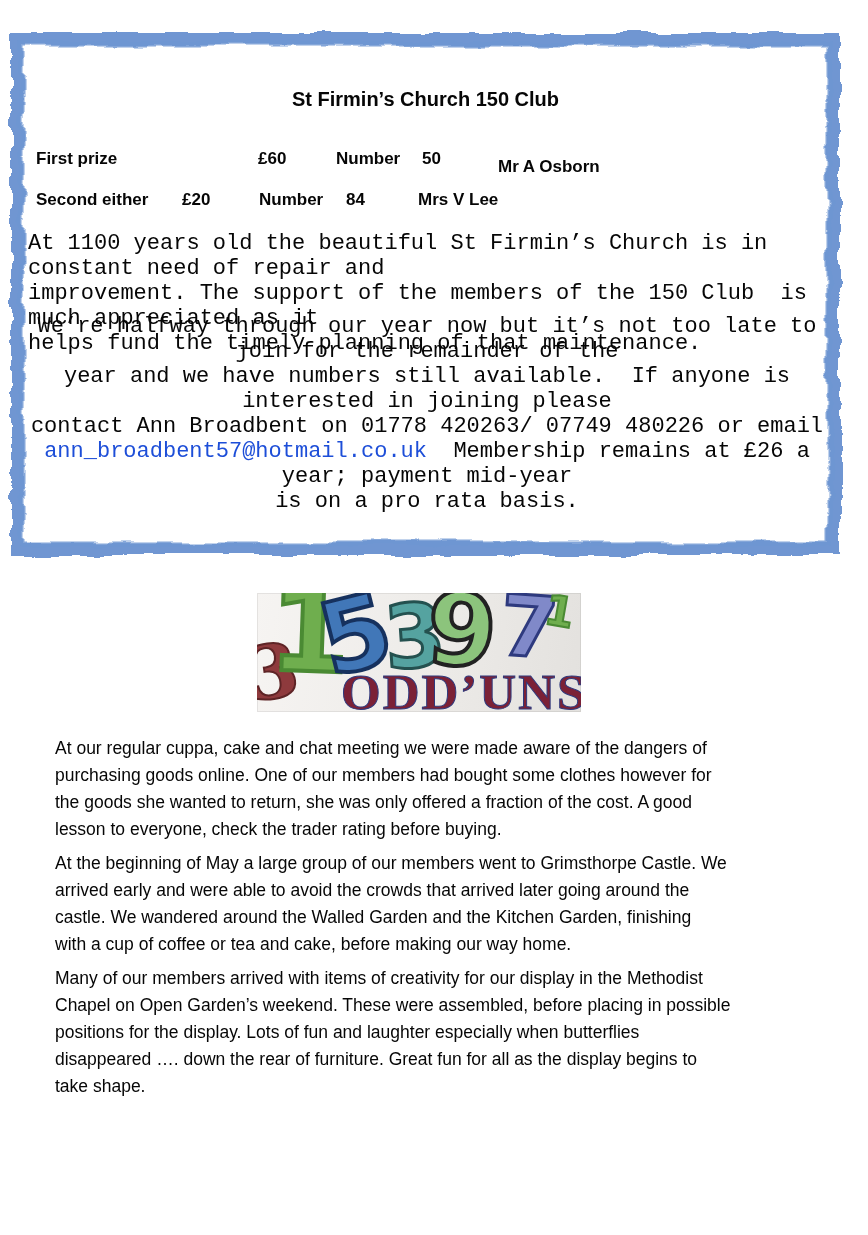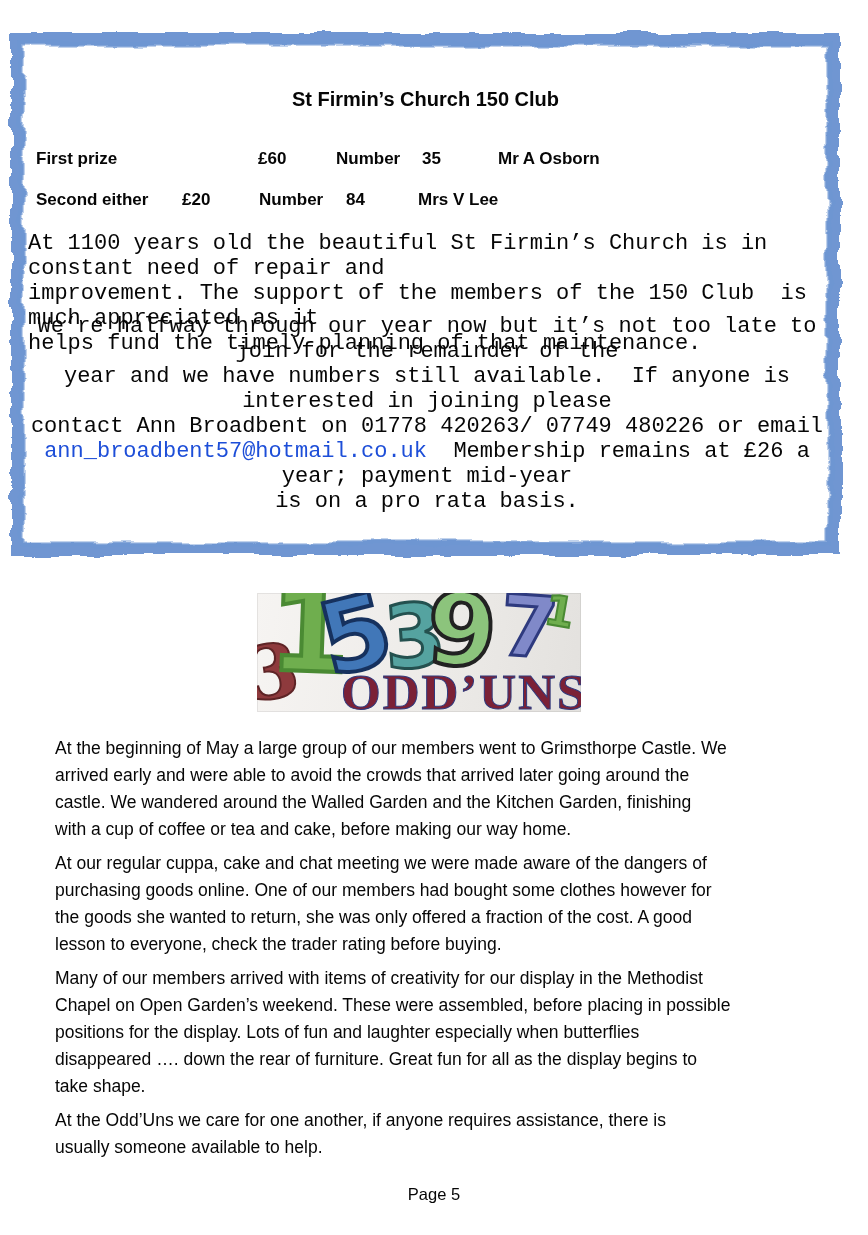--- a/index.html
+++ b/index.html
@@ -14,21 +14,21 @@
     position:absolute;left:24px;right:24px;text-align:center;
     font-size:20px;font-weight:bold;white-space:pre;
   }
   .box-title{top:58px;}
   .box-subtitle{top:101px;}
   .prize-row{position:absolute;left:28px;right:20px;height:24px;font-size:17px;font-weight:bold;}
   .prize-row span{position:absolute;top:0;white-space:nowrap;}
   .row-1{top:119px;text-decoration:underline;}
   .row-2{top:160px;}
   .row-1 .pr-label{left:0;}   .row-1 .pr-amount{left:222px;} .row-1 .pr-numlabel{left:300px;}
-  .row-1 .pr-number{left:386px;} .row-1 .pr-winner{left:462px;}
+  .row-1 .pr-number{left:386px;} .row-1 .pr-winner{left:462px;margin-top:8px;}
   .row-2 .pr-label{left:0;}   .row-2 .pr-amount{left:146px;} .row-2 .pr-numlabel{left:223px;}
   .row-2 .pr-number{left:310px;} .row-2 .pr-winner{left:382px;}
   .box-p{
     position:absolute;left:20px;width:798px;margin:0;
     font-size:22px;line-height:25px;white-space:pre-wrap;font-family:Liberation Mono, monospace;
   }
   .bp-1{top:201px;}
   .bp-2{top:284px;text-align:center;}
   .bp-3{top:412px;}
   .email{color:#1d4ed8;text-decoration:none;cursor:pointer;}
@@ -75,21 +75,21 @@
         <rect x="14" y="14" width="807" height="500" fill="none" stroke="#6f96d2" stroke-width="5" opacity="0.85"></rect>
       </g>
     </svg>
 
     <div class="box-title">St Firmin’s Church 150 Club</div>
 
     <div class="prize-row row-1">
       <span class="pr-label">First prize</span>
       <span class="pr-amount">£60</span>
       <span class="pr-numlabel">Number</span>
-      <span class="pr-number">35</span>
+      <span class="pr-number">50</span>
       <span class="pr-winner">Mr A Osborn</span>
     </div>
     <div class="prize-row row-2">
       <span class="pr-label">Second either</span>
       <span class="pr-amount">£20</span>
       <span class="pr-numlabel">Number</span>
       <span class="pr-number">84</span>
       <span class="pr-winner">Mrs V Lee</span>
     </div>
 
@@ -110,31 +110,28 @@
     <span class="digit d1">1</span>
     <span class="digit d2">5</span>
     <span class="digit d3">3</span>
     <span class="digit d4">9</span>
     <span class="digit d5">7</span>
     <span class="digit d6">1</span>
     <div class="logo-word">ODD’UNS</div>
   </div>
 
   <div class="body-text">
+    <p class="body-p">At our regular cuppa, cake and chat meeting we were made aware of the dangers of
+purchasing goods online. One of our members had bought some clothes however for
+the goods she wanted to return, she was only offered a fraction of the cost. A good
+lesson to everyone, check the trader rating before buying.</p>
     <p class="body-p">At the beginning of May a large group of our members went to Grimsthorpe Castle. We
 arrived early and were able to avoid the crowds that arrived later going around the
 castle. We wandered around the Walled Garden and the Kitchen Garden, finishing
 with a cup of coffee or tea and cake, before making our way home.</p>
-    <p class="body-p">At our regular cuppa, cake and chat meeting we were made aware of the dangers of
-purchasing goods online. One of our members had bought some clothes however for
-the goods she wanted to return, she was only offered a fraction of the cost. A good
-lesson to everyone, check the trader rating before buying.</p>
     <p class="body-p">Many of our members arrived with items of creativity for our display in the Methodist
 Chapel on Open Garden’s weekend. These were assembled, before placing in possible
 positions for the display. Lots of fun and laughter especially when butterflies
 disappeared …. down the rear of furniture. Great fun for all as the display begins to
 take shape.</p>
-    <p class="body-p">At the Odd’Uns we care for one another, if anyone requires assistance, there is
-usually someone available to help.</p>
   </div>
 
-  <div class="footer">Page 5</div>
 </div>
 
 </body></html>

